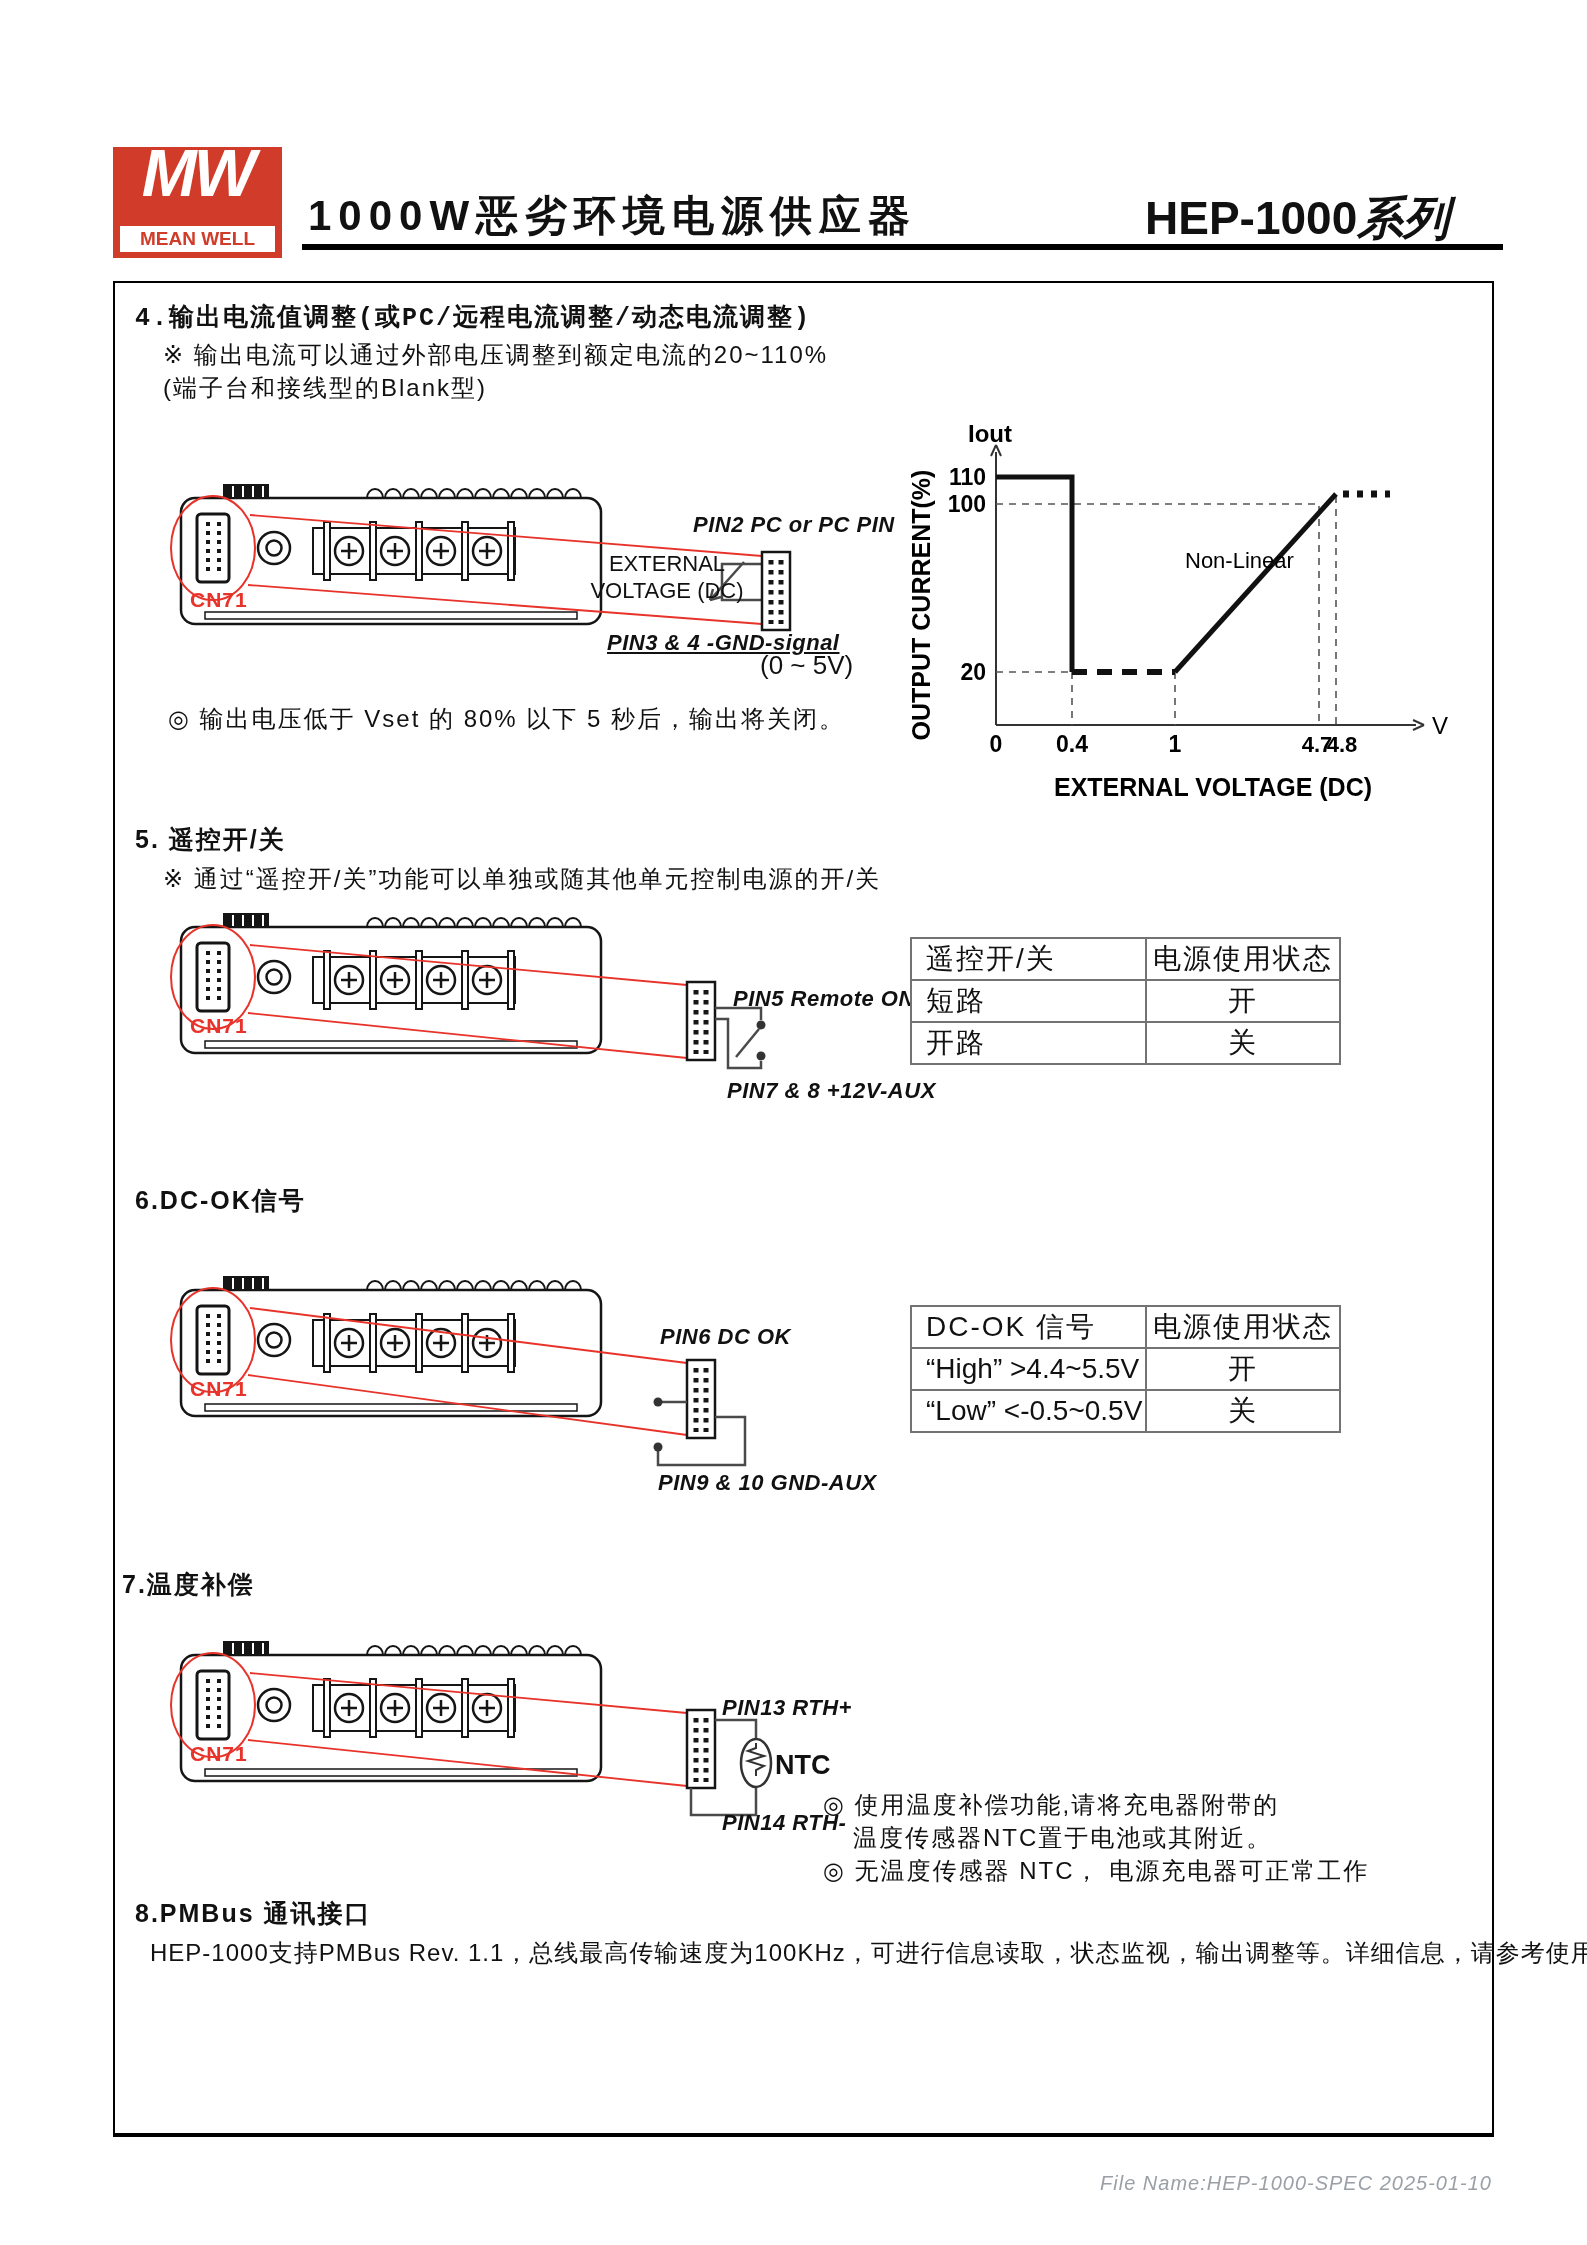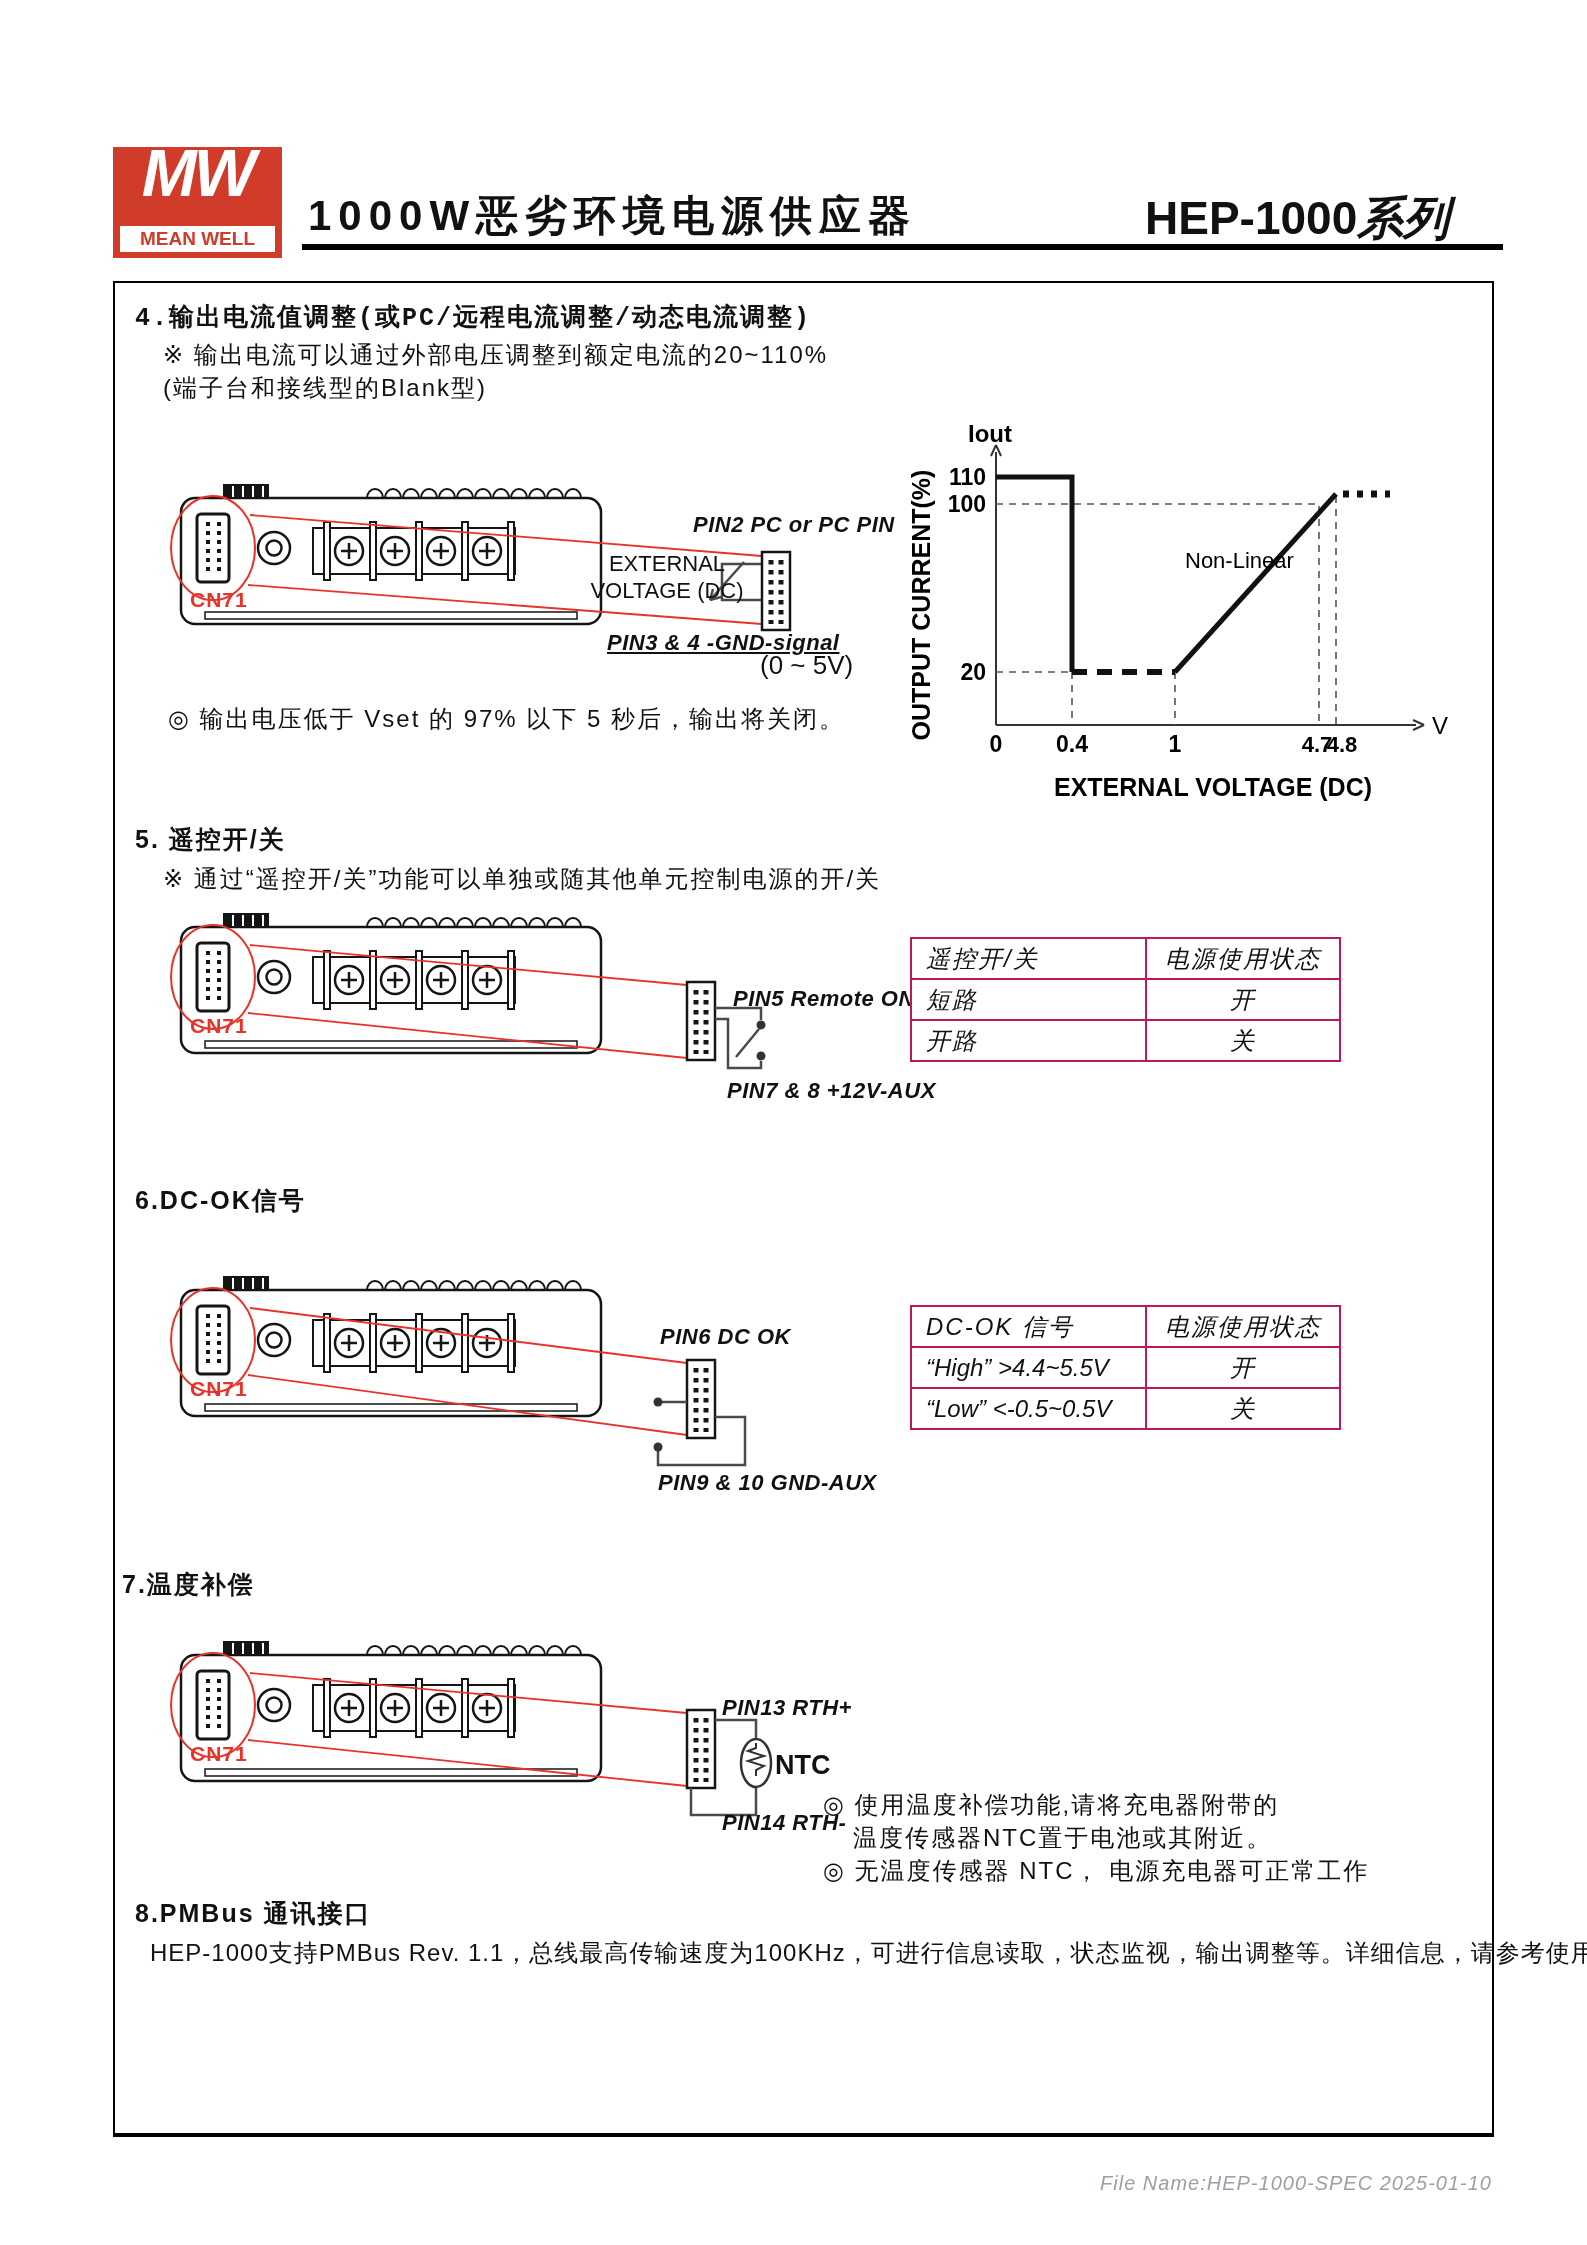--- a/index.html
+++ b/index.html
@@ -18,21 +18,21 @@
   .logo .strip{position:absolute;left:7px;right:7px;bottom:6px;height:26px;background:#fff;
             color:#d13b2a;font-weight:bold;font-size:19px;text-align:center;line-height:26px;}
   .doc-title{font-size:42px;font-weight:bold;letter-spacing:7px;}
   .doc-series{font-size:46px;font-weight:bold;}
   .doc-series .suffix{font-style:italic;}
   .rule{position:absolute;background:#000;}
   .content-frame{position:absolute;left:113px;top:281px;width:1377px;height:1850px;
             border:2px solid #000;border-bottom-width:4px;}
   
   table.spec{position:absolute;border-collapse:collapse;background:#fff;}
-  table.spec td{border:2px solid #be185d;font-size:24px;height:37px;letter-spacing:2px;font-style:italic;}
+  table.spec td{border:2px solid #737373;font-size:28px;height:37px;letter-spacing:2px;}
   table.spec td.c1{width:218px;padding-left:14px;text-align:left;}
   table.spec td.c2{width:190px;text-align:center;}
   .footer{position:absolute;right:95px;top:2172px;font-size:20px;font-style:italic;
             color:#9aa0a6;letter-spacing:1px;}
   svg text{font-family:"Liberation Sans","DejaVu Sans",sans-serif;}
 </style>
 </head>
 <body>
 
 <div class="page">
@@ -102,21 +102,21 @@
     <path d="M560,140 l11,-3 M560,140 l3,-11" stroke="#4a4a4a" stroke-width="2.5" fill="none"></path>
     <use href="#pin-header" transform="translate(612,92)"></use>
   </svg>
   <div class="abs cn71" style="left:190px;top:588px;">CN71</div>
   <div class="abs pin-label" style="left:693px;top:512px;">PIN2 PC or PC PIN</div>
   <div class="abs" style="left:583px;top:550px;width:168px;text-align:center;font-size:22px;line-height:27px;white-space:normal;">
     <span>EXTERNAL</span><br><span>VOLTAGE (DC)</span>
   </div>
   <div class="abs pin-label" style="left:607px;top:630px;text-decoration:underline;">PIN3 &amp; 4 -GND-signal</div>
   <div class="abs" style="left:760px;top:650px;font-size:26px;">(0 ~ 5V)</div>
-  <div class="abs body-text" style="left:168px;top:703px;">◎ 输出电压低于 Vset 的 97% 以下 5 秒后，输出将关闭。</div>
+  <div class="abs body-text" style="left:168px;top:703px;">◎ 输出电压低于 Vset 的 80% 以下 5 秒后，输出将关闭。</div>
 
   <svg class="abs" style="left:890px;top:400px;" width="600" height="410">
 
     <line x1="106" y1="52" x2="106" y2="325" stroke="#333" stroke-width="2"></line>
     <path d="M106,45 l-5,11 M106,45 l5,11" stroke="#333" stroke-width="2" fill="none"></path>
     <line x1="106" y1="325" x2="526" y2="325" stroke="#333" stroke-width="2"></line>
     <path d="M534,325 l-11,-5 M534,325 l-11,5" stroke="#333" stroke-width="2" fill="none"></path>
 
     <g stroke="#555" stroke-width="1.6" stroke-dasharray="7 6" fill="none">
       <path d="M106,104 H429"></path>

